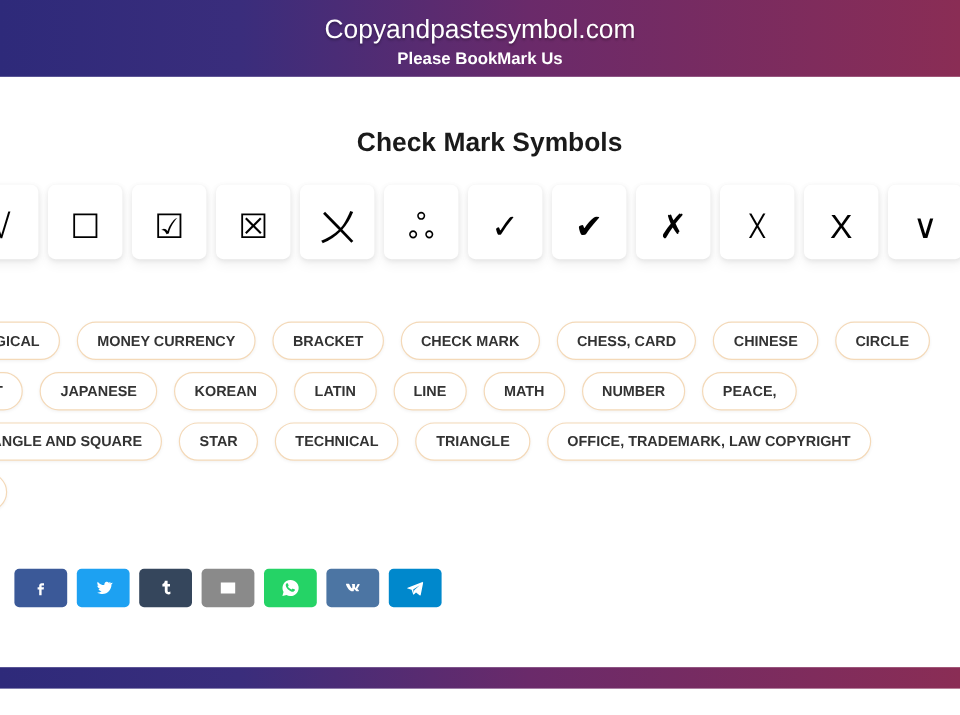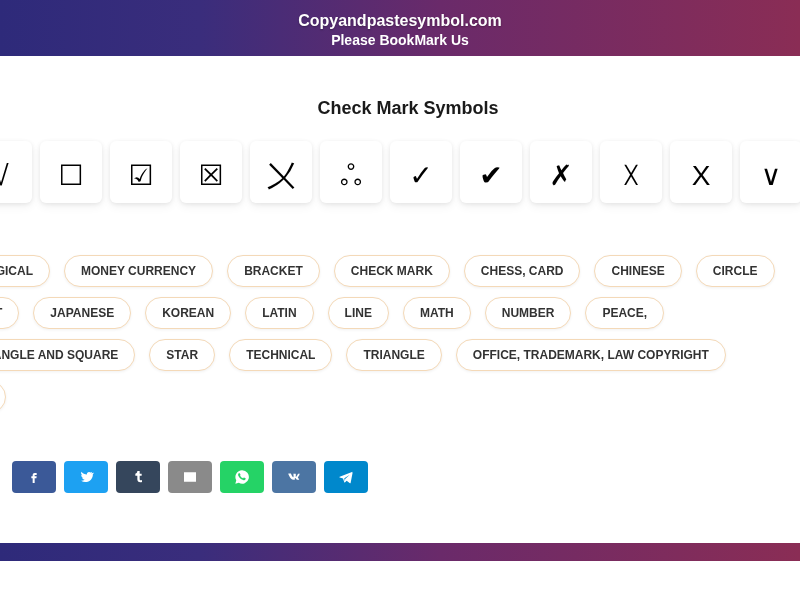--- a/index.html
+++ b/index.html
@@ -9,33 +9,33 @@
     overflow-x: hidden;
     width: 800px;
   }
   .header {
     background: linear-gradient(90deg, #2e2a7a 0%, #3a2d7c 25%, #6a2a6a 55%, #8a2d55 100%);
     color: #fff;
     text-align: center;
     padding: 12px 0 8px 0;
   }
   .header .title {
-    font-size: 16px;
-    font-weight: 700;
+    font-size: 22px;
+    font-weight: 400;
     text-shadow: 0 1px 2px rgba(0,0,0,.3);
   }
   .header .tagline {
     font-size: 14px;
     font-weight: 600;
     margin-top: 2px;
   }
 
   .page-title {
     text-align: center;
-    font-size: 18px;
+    font-size: 22px;
     font-weight: 700;
     color: #1a1a1a;
     margin: 42px 0 22px 0;
     padding-left: 16px;
   }
 
   
   .symbol-row {
     display: flex;
     gap: 8px;

